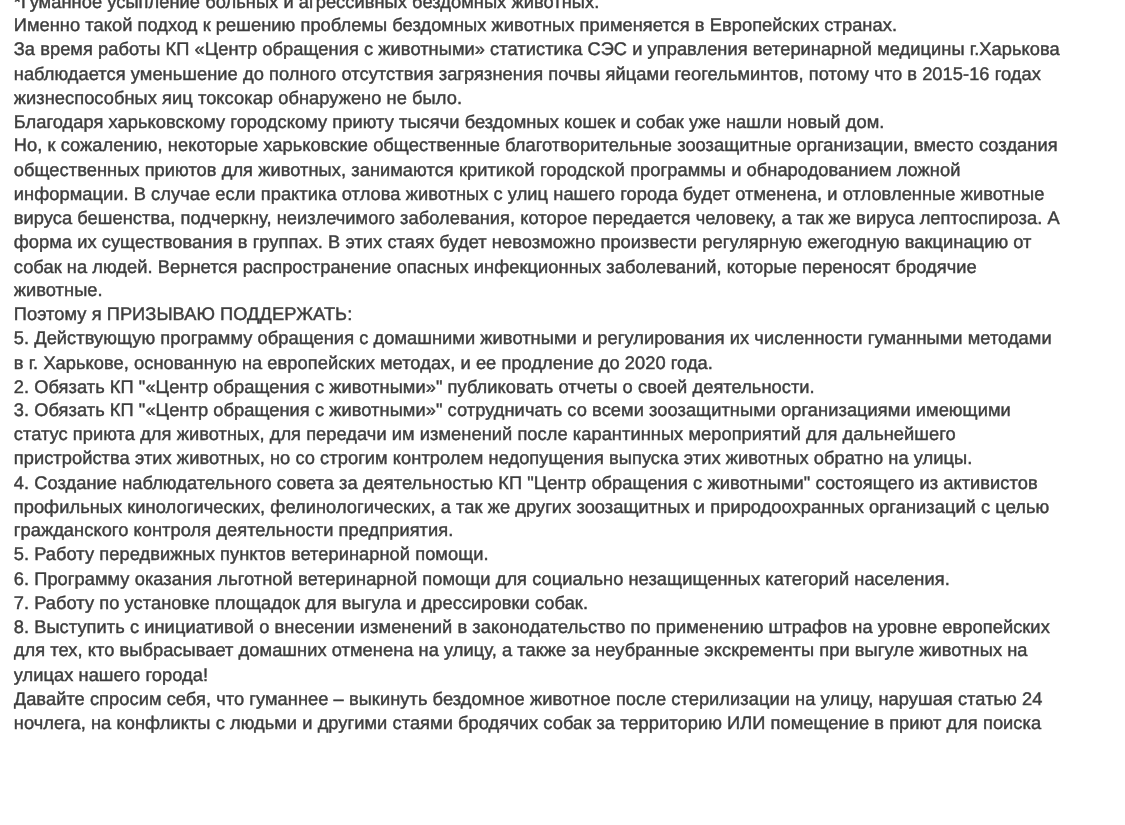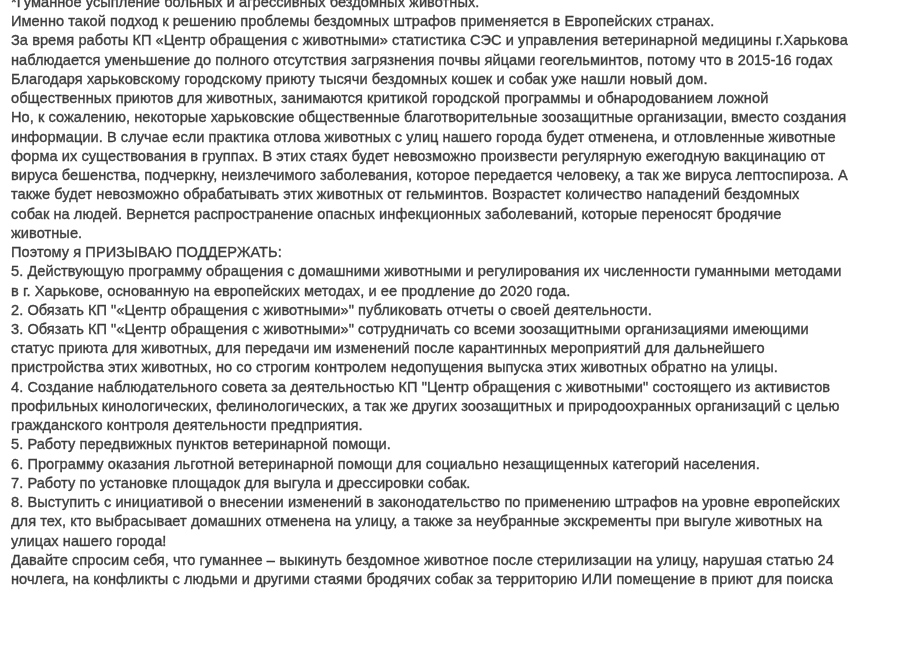--- a/index.html
+++ b/index.html
@@ -34,30 +34,30 @@
     white-space: nowrap;
     overflow: hidden;
   }
 </style>
 </head>
 <body>
 
 <div class="page">
   <div class="text-block">
       <div class="line">*Гуманное усыпление больных и агрессивных бездомных животных.</div>
-      <div class="line">Именно такой подход к решению проблемы бездомных штрафов применяется в Европейских странах.</div>
+      <div class="line">Именно такой подход к решению проблемы бездомных животных применяется в Европейских странах.</div>
       <div class="line">За время работы КП «Центр обращения с животными» статистика СЭС и управления ветеринарной медицины г.Харькова</div>
       <div class="line">наблюдается уменьшение до полного отсутствия загрязнения почвы яйцами геогельминтов, потому что в 2015-16 годах</div>
+      <div class="line">жизнеспособных яиц токсокар обнаружено не было.</div>
       <div class="line">Благодаря харьковскому городскому приюту тысячи бездомных кошек и собак уже нашли новый дом.</div>
+      <div class="line">Но, к сожалению, некоторые харьковские общественные благотворительные зоозащитные организации, вместо создания</div>
       <div class="line">общественных приютов для животных, занимаются критикой городской программы и обнародованием ложной</div>
-      <div class="line">Но, к сожалению, некоторые харьковские общественные благотворительные зоозащитные организации, вместо создания</div>
       <div class="line">информации. В случае если практика отлова животных с улиц нашего города будет отменена, и отловленные животные</div>
+      <div class="line">вируса бешенства, подчеркну, неизлечимого заболевания, которое передается человеку, а так же вируса лептоспироза. А</div>
       <div class="line">форма их существования в группах. В этих стаях будет невозможно произвести регулярную ежегодную вакцинацию от</div>
-      <div class="line">вируса бешенства, подчеркну, неизлечимого заболевания, которое передается человеку, а так же вируса лептоспироза. А</div>
-      <div class="line">также будет невозможно обрабатывать этих животных от гельминтов. Возрастет количество нападений бездомных</div>
       <div class="line">собак на людей. Вернется распространение опасных инфекционных заболеваний, которые переносят бродячие</div>
       <div class="line">животные.</div>
       <div class="line">Поэтому я ПРИЗЫВАЮ ПОДДЕРЖАТЬ:</div>
       <div class="line">5. Действующую программу обращения с домашними животными и регулирования их численности гуманными методами</div>
       <div class="line">в г. Харькове, основанную на европейских методах, и ее продление до 2020 года.</div>
       <div class="line">2. Обязать КП "«Центр обращения с животными»" публиковать отчеты о своей деятельности.</div>
       <div class="line">3. Обязать КП "«Центр обращения с животными»" сотрудничать со всеми зоозащитными организациями имеющими</div>
       <div class="line">статус приюта для животных, для передачи им изменений после карантинных мероприятий для дальнейшего</div>
       <div class="line">пристройства этих животных, но со строгим контролем недопущения выпуска этих животных обратно на улицы.</div>
       <div class="line">4. Создание наблюдательного совета за деятельностью КП "Центр обращения с животными" состоящего из активистов</div>

